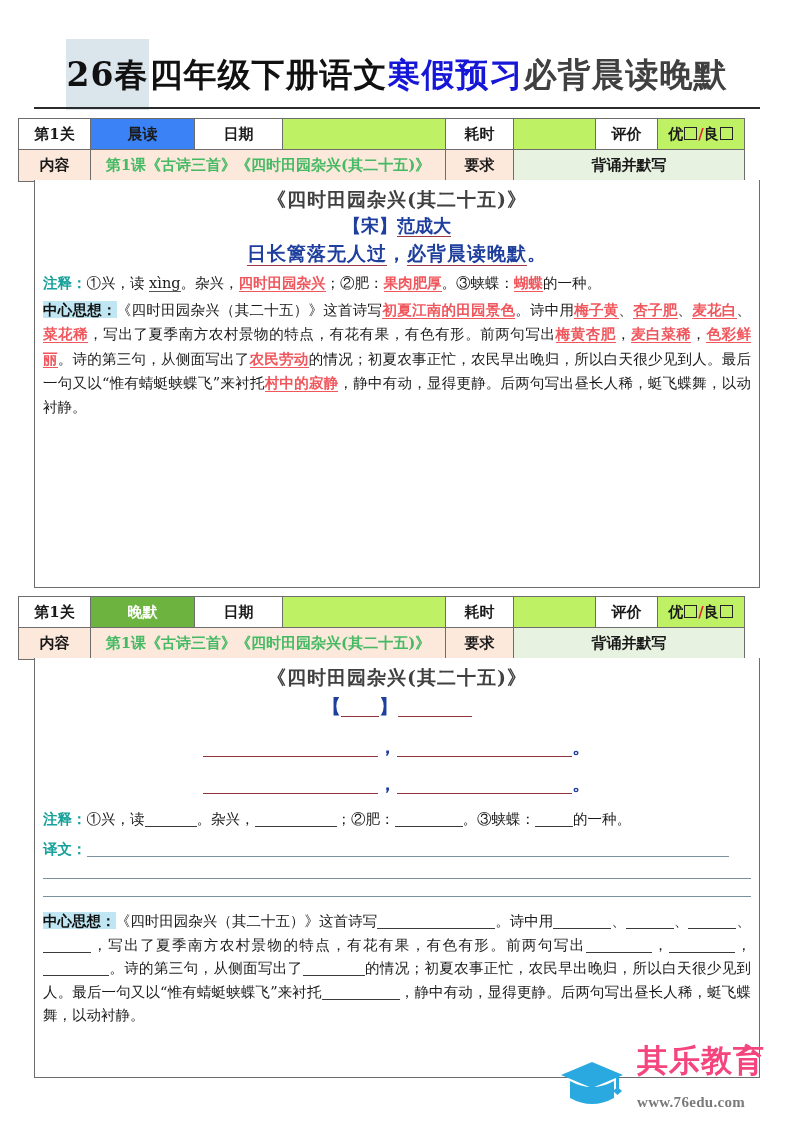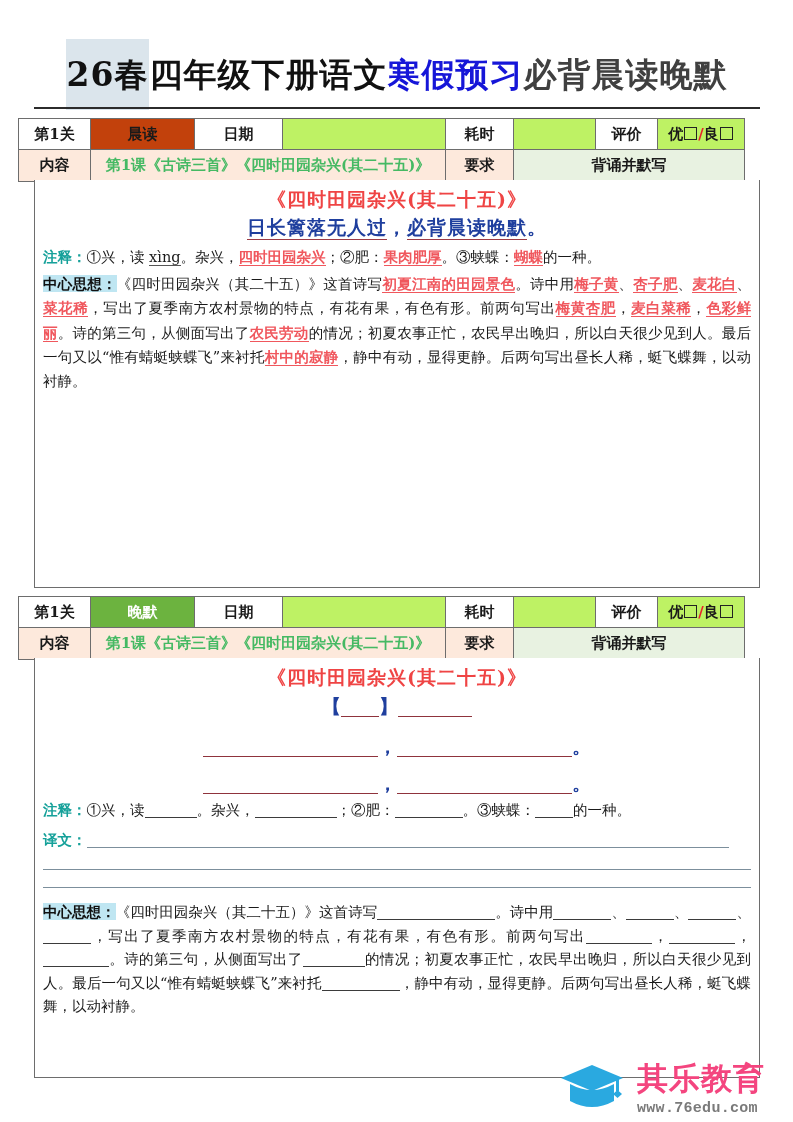--- a/index.html
+++ b/index.html
@@ -43,41 +43,41 @@
     text-align:center;
     font-size:15px;
     font-weight:bold;
     padding:0 2px;
     vertical-align:middle;
     white-space:nowrap;
     overflow:hidden;
   }
   .c-white{background:#ffffff;}
   .c-cyan{background:#bef264;}
-  .c-yellow{background:#c2410c;}
+  .c-yellow{background:#3b82f6;}
   .c-green{background:#6cb33f;color:#ffffff;}
   .c-peach{background:#fde9dc;}
   .c-ltgreen{background:#e8f2e1;}
   .c-greentext{color:#45b963;font-size:14px;}
   .slash-red{color:#e8242a;font-weight:bold;}
   .box{display:inline-block;width:11px;height:11px;border:1.4px solid #222;vertical-align:-1px;margin:0 1px;}
 
   
   .panel{
     position:absolute;left:34px;width:726px;
     border:1px solid #6d6d6d;border-top:none;
     box-sizing:border-box;
     background:#ffffff;
     padding:6px 8px 6px 8px;
   }
 
   
   .poem{ text-align:center; font-family:"DejaVu Serif","Liberation Serif",serif; }
   .poem-title{
-    color:#ef4444;font-size:19px;font-weight:bold;line-height:27px;letter-spacing:1px;
+    color:#404040;font-size:19px;font-weight:bold;line-height:27px;letter-spacing:1px;
   }
   .poem-author{
     color:#1f3f9e;font-size:18px;font-weight:bold;line-height:26px;
   }
   .poem-author .ul{border-bottom:1.3px solid #9c3b44;}
   .poem-line{
     color:#1f3f9e;font-size:19px;font-weight:bold;line-height:28px;letter-spacing:1px;
   }
   .poem-line .ul{border-bottom:1.4px solid #9c3b44;padding-bottom:1px;}
   .pun{color:#1f3f9e;}
@@ -99,32 +99,32 @@
   
   .bl{display:inline-block;border-bottom:1.3px solid #3b3b3b;vertical-align:-3px;}
   .bl-red{display:inline-block;border-bottom:1.4px solid #8f333c;vertical-align:-4px;}
   .wide-rule{
     width:100%;height:0;border-bottom:1.2px solid #7c8f9c;margin:17px 0 0 0;
   }
   .center-row{text-align:center;font-size:19px;font-weight:bold;color:#1f3f9e;line-height:30px;}
 
   
   .wm{
-    position:absolute;right:28px;bottom:6px;
-    display:flex;align-items:flex-start;gap:13px;
+    position:absolute;right:28px;bottom:12px;
+    display:flex;align-items:flex-end;gap:13px;
   }
   .wm-cap{width:64px;height:50px;position:relative;}
   .wm-text{display:flex;flex-direction:column;line-height:1;}
   .wm-cn{
     color:#f4457f;font-size:31px;font-weight:bold;letter-spacing:1px;
     font-family:"DejaVu Serif","Liberation Serif",serif;
   }
   .wm-url{
     color:#7a7a7a;font-size:15px;font-weight:bold;letter-spacing:0.3px;
-    font-family:Liberation Mono, monospace;margin-top:7px;
+    font-family:Liberation Serif, serif;margin-top:19px;
   }
 </style>
 </head>
 <body>
 
 <div class="page">
 
   <div class="title-wrap">
     <span class="title">
       <span class="t-hl">26春</span><span class="t-black">四年级下册语文</span><span class="t-blue">寒假预习</span><span class="t-red">必背晨读晚默</span>
@@ -170,20 +170,21 @@
       <td class="c-peach c-greentext">第1课《古诗三首》《四时田园杂兴(其二十五)》</td>
       <td class="c-peach">要求</td>
       <td class="c-ltgreen">背诵并默写</td>
     </tr>
   </tbody>
     </table>
 
   <div class="panel" style="top:180px;height:408px;">
     <div class="poem">
       <div class="poem-title">《四时田园杂兴(其二十五)》</div>
+      <div class="poem-author"><span>【宋】</span><span class="ul">范成大</span></div>
       <div class="poem-line"><span class="ul">日长篱落无人过</span><span class="pun">，</span><span class="ul">必背晨读晚默</span><span class="pun">。</span></div>
     </div>
 
     <div class="para" style="margin-top:4px;">
       <span class="lbl-teal">注释：</span><span>①兴，读 </span><span class="u-blk">xìng</span><span>。杂兴，</span><span class="rk">四时田园杂兴</span><span>；</span><span>②肥：</span><span class="rk">果肉肥厚</span><span>。</span><span>③蛱蝶：</span><span class="rk">蝴蝶</span><span>的一种。</span>
     </div>
 
 
     <div class="para" style="margin-top:2px;">
       <span class="lbl-cyanhl">中心思想：</span><span>《四时田园杂兴（其二十五）》这首诗写</span><span class="rk">初夏江南的田园景色</span><span>。诗中用</span><span class="rk">梅子黄</span><span>、</span><span class="rk">杏子肥</span><span>、</span><span class="rk">麦花白</span><span>、</span><span class="rk">菜花稀</span><span>，写出了夏季南方农村景物的特点，有花有果，有色有形。前两句写出</span><span class="rk">梅黄杏肥</span><span>，</span><span class="rk">麦白菜稀</span><span>，</span><span class="rk">色彩鲜丽</span><span>。诗的第三句，从侧面写出了</span><span class="rk">农民劳动</span><span>的情况；初夏农事正忙，农民早出晚归，所以白天很少见到人。最后一句又以“惟有蜻蜓蛱蝶飞”来衬托</span><span class="rk">村中的寂静</span><span>，静中有动，显得更静。后两句写出昼长人稀，蜓飞蝶舞，以动衬静。</span>
@@ -239,21 +240,21 @@
         <span>【</span><span class="bl-red" style="width:38px"></span><span>】</span><span class="bl-red" style="width:74px"></span>
       </div>
       <div class="center-row" style="margin-top:10px;">
         <span class="bl-red" style="width:175px"></span><span>，</span><span class="bl-red" style="width:175px"></span><span>。</span>
       </div>
       <div class="center-row" style="margin-top:7px;">
         <span class="bl-red" style="width:175px"></span><span>，</span><span class="bl-red" style="width:175px"></span><span>。</span>
       </div>
     </div>
 
-    <div class="para" style="margin-top:0;">
+    <div class="para" style="margin-top:9px;">
       <span class="lbl-teal">注释：</span><span>①兴，读</span><span class="bl" style="width:52px"></span><span>。杂兴，</span><span class="bl" style="width:82px"></span><span>；</span><span>②肥：</span><span class="bl" style="width:68px"></span><span>。</span><span>③蛱蝶：</span><span class="bl" style="width:38px"></span><span>的一种。</span>
     </div>
 
     <div class="para" style="margin-top:5px;">
       <span class="lbl-teal">译文：</span><span class="bl" style="width:642px;border-bottom-color:#7c8f9c;"></span>
       <div class="wide-rule"></div>
       <div class="wide-rule"></div>
     </div>
 
     <div class="para" style="margin-top:12px;">

